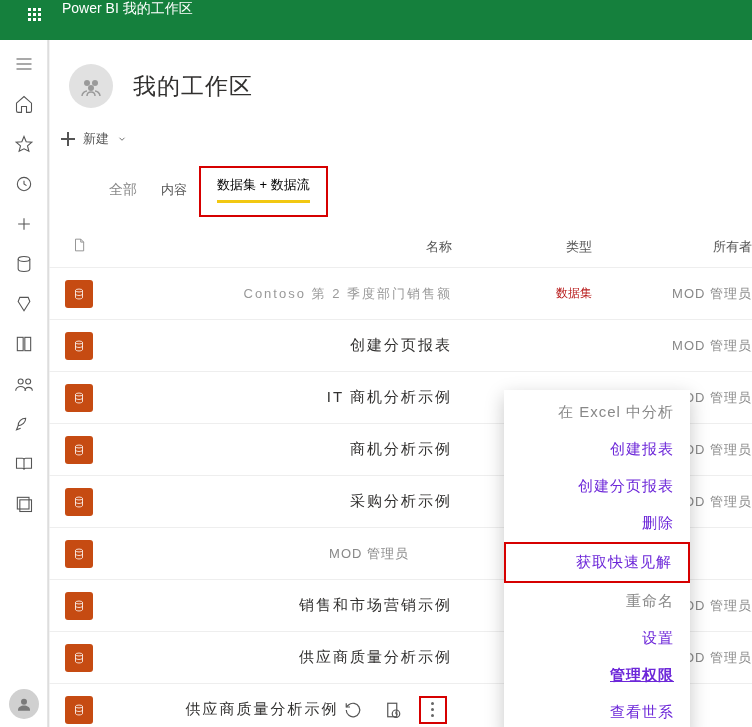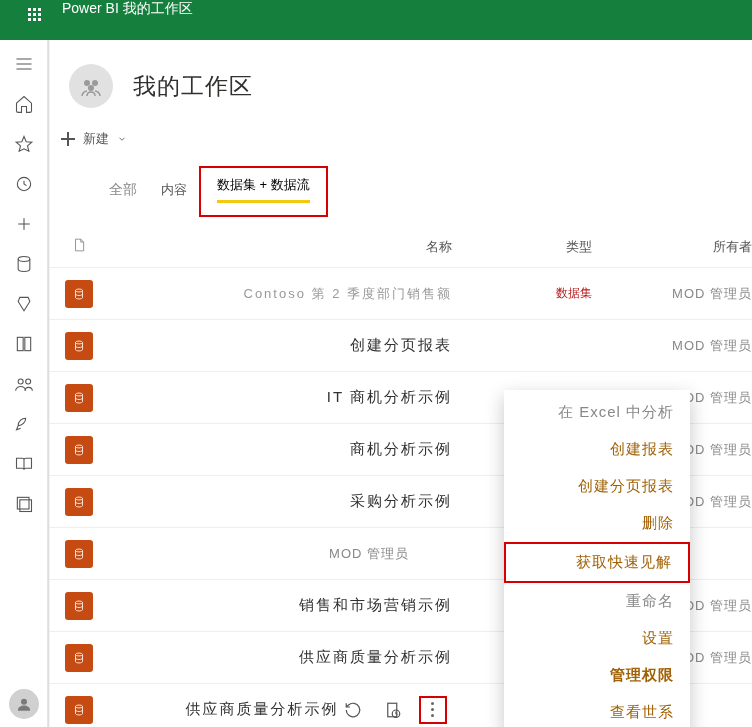--- a/index.html
+++ b/index.html
@@ -53,24 +53,24 @@
   .row.muted .name { color:#999; font-size:13px; }
   .ds-icon { width:28px; height:28px; background:#c64b12; border-radius:3px; margin:0 auto; display:flex; align-items:center; justify-content:center; }
   .ds-icon svg { width:14px; height:14px; fill:none; stroke:#fff; stroke-width:1.4; }
   .name { color:#323130; letter-spacing:2px; }
   .type-cell { font-size:12px; color:#b91c1c; }
   .owner-cell { font-size:13px; color:#888; letter-spacing:1px; }
   .doc-icon { color:#888; }
 
   
   .ctx { position:absolute; left:455px; top:350px; width:186px; background:#fff; box-shadow:0 6px 18px rgba(0,0,0,.22); z-index:5; padding:4px 0; }
-  .ctx-item { padding:9px 16px; font-size:15px; letter-spacing:1px; color:#a16207; cursor:pointer; }
+  .ctx-item { padding:9px 16px; font-size:15px; letter-spacing:1px; color:#6d28d9; cursor:pointer; }
   .ctx-item.light { color:#888; }
   .ctx-item.hl { border:2px solid #d60000; }
-  .ctx-item.bold { font-weight:600; }
+  .ctx-item.bold { font-weight:600;text-decoration:underline; }
 
   
   .row-actions { display:flex; align-items:center; gap:12px; margin-right:8px; }
   .row-act { width:28px; height:28px; display:flex; align-items:center; justify-content:center; color:#555; cursor:pointer; }
   .more-box { border:2px solid #d60000; }
   .vdots { display:flex; flex-direction:column; gap:3px; }
   .vdots span { width:3px; height:3px; background:#666; border-radius:50%; }
 
 </style>
 </head>

